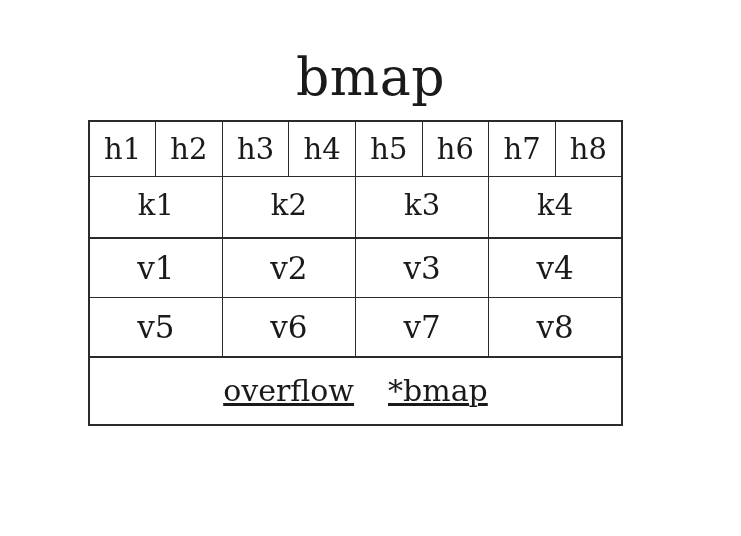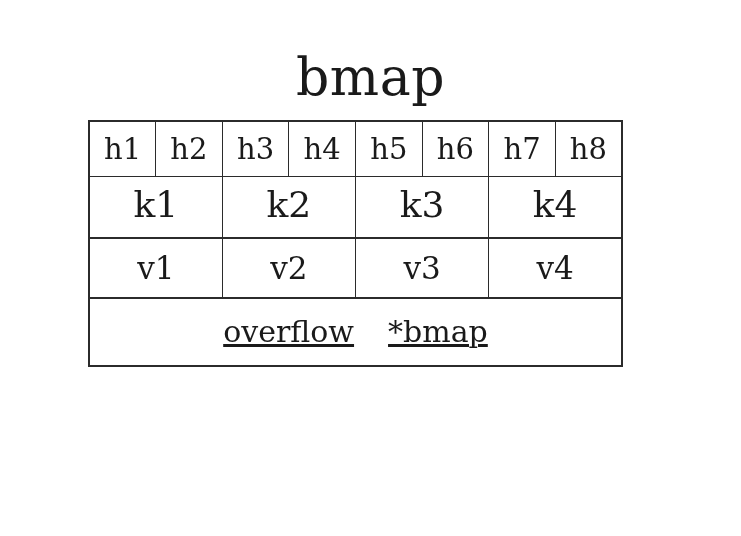--- a/index.html
+++ b/index.html
@@ -64,21 +64,21 @@
 
   
   tr.row-hash td {
     height: 54px;
     font-size: 29px;
   }
 
   
   tr.row-keys td {
     height: 56px;
-    font-size: 36px;
+    font-size: 29px;
   }
   tr.row-keys-first td { padding-bottom: 4px; }
 
   
   tr.row-values-first td {
     border-top: 2px solid #2b2b2b;
     margin-top: 32px;
   }
   tr.row-values td {
     height: 58px;
@@ -132,20 +132,26 @@
       </tr>
 
 
       <tr class="row-values row-values-first">
         <td colspan="2">v1</td>
         <td colspan="2">v2</td>
         <td colspan="2">v3</td>
         <td colspan="2">v4</td>
       </tr>
 
+      <tr class="row-values">
+        <td colspan="2">v5</td>
+        <td colspan="2">v6</td>
+        <td colspan="2">v7</td>
+        <td colspan="2">v8</td>
+      </tr>
 
       <tr class="row-overflow">
         <td colspan="8">
           <span class="overflow-inner">
             <span class="ov-word">overflow</span><span class="ov-gap"></span><span class="ov-word">*bmap</span>
           </span>
         </td>
       </tr>
     </tbody>
   </table>

